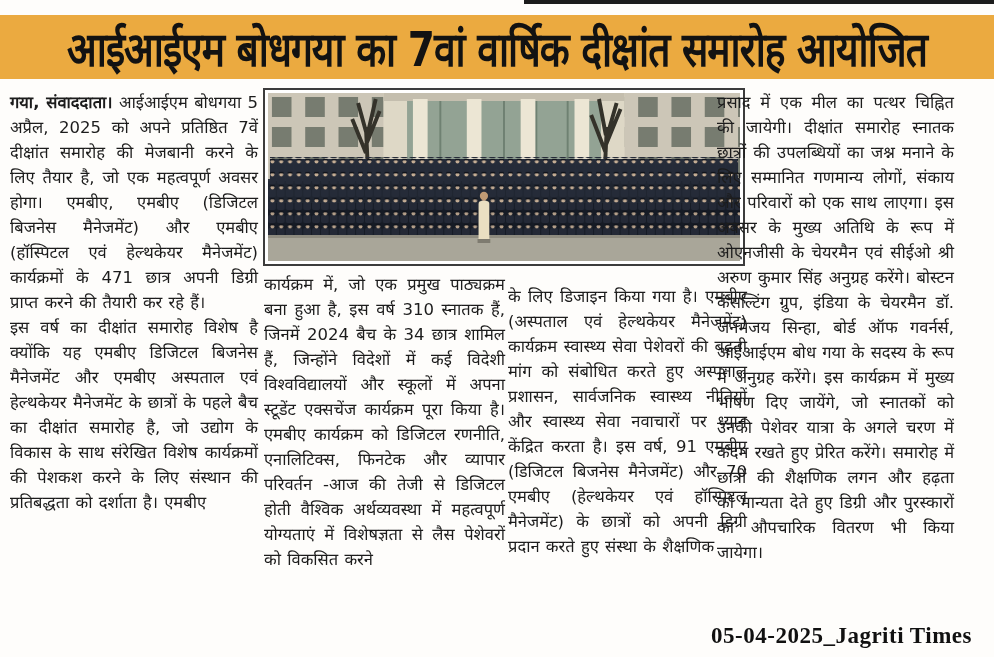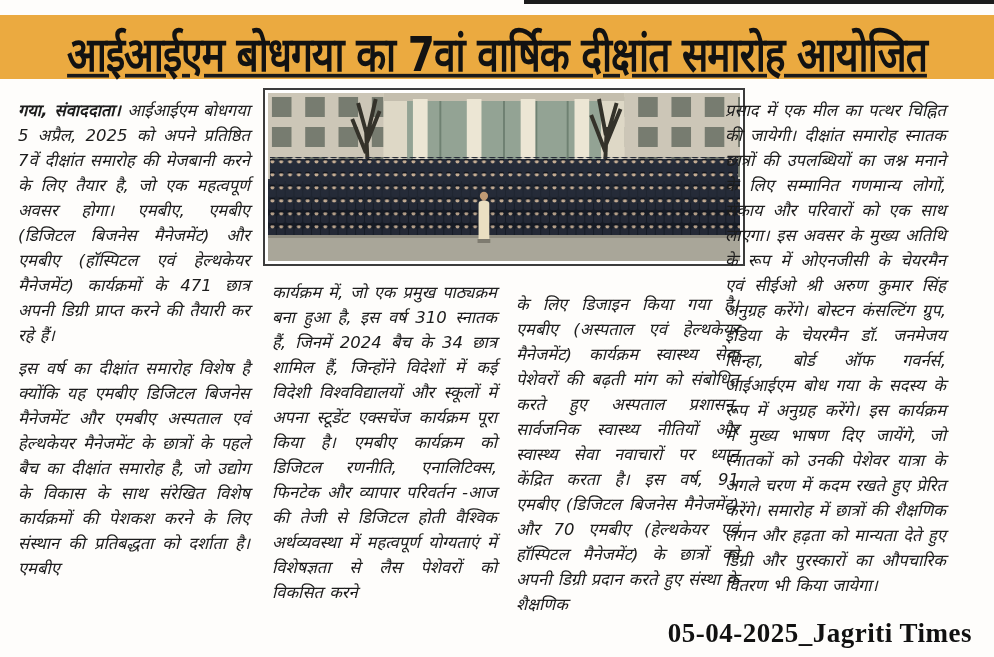--- a/index.html
+++ b/index.html
@@ -4,45 +4,45 @@
 <style>
   html,body{margin:0;padding:0;background:#e9e9e9;}
   .page{
     position:relative;width:994px;height:657px;margin:0 auto;
     background:#fefdfb;overflow:hidden;
     font-family:"DejaVu Sans",sans-serif;color:#1a1a1a;
   }
   .top-rule{position:absolute;left:524px;top:0;width:470px;height:4px;background:#1c1c1c;}
   .headline-band{
     position:absolute;left:0;top:15px;width:994px;height:64px;
-    display:flex;align-items:flex-end;justify-content:center;overflow:visible;text-decoration:underline;
+    display:flex;align-items:center;justify-content:center;overflow:visible;
   }
   .headline-text{
     font-weight:bold;font-size:39px;letter-spacing:-1px;white-space:nowrap;
     transform:scaleY(1.22);transform-origin:center;color:#121212;
   }
   .col{
     position:absolute;text-align:justify;
     font-size:16.5px;line-height:25px;color:#1c1c1c;
     word-spacing:1px;
   }
-  .col p{margin:8px;font-style:italic;}
+  .col p{margin:0;}
   .lead{font-weight:bold;}
   .col-1{left:10px;top:90px;width:248px;height:522px;}
   .col-2{left:264px;top:272px;width:241px;height:342px;}
   .col-3{left:508px;top:284px;width:239px;height:342px;}
   .col-4{left:717px;top:90px;width:237px;height:524px;}
   .photo-frame{
     position:absolute;left:263px;top:88px;width:482px;height:178px;
     border:2px solid #3c3c3c;background:#fff;padding:3px;box-sizing:border-box;
   }
   .photo-frame svg{display:block;width:100%;height:100%;}
   .footer-credit{
     position:absolute;right:22px;bottom:8px;
-    font-family:"Liberation Serif",serif;font-weight:bold;font-size:27px;color:#111;
+    font-family:"Liberation Serif",serif;font-weight:bold;font-size:23px;color:#111;
     letter-spacing:0.5px;
   }
 </style>
 </head>
 <body>
 
 <div class="page">
 
   <div class="top-rule"></div>
 

